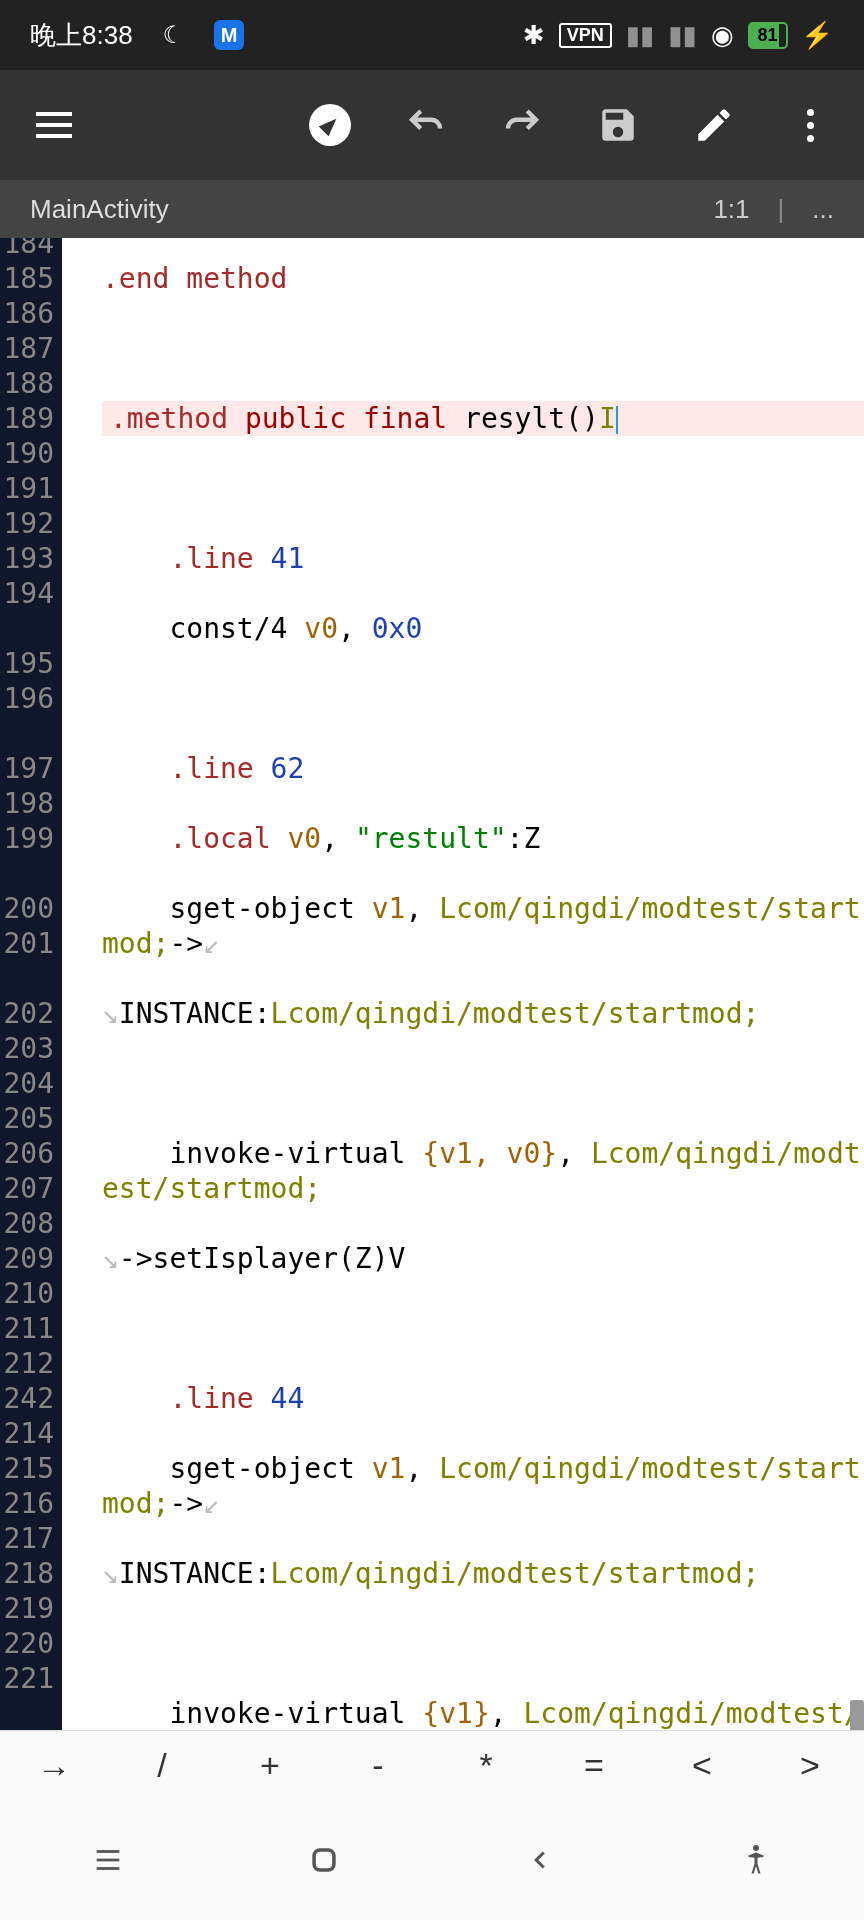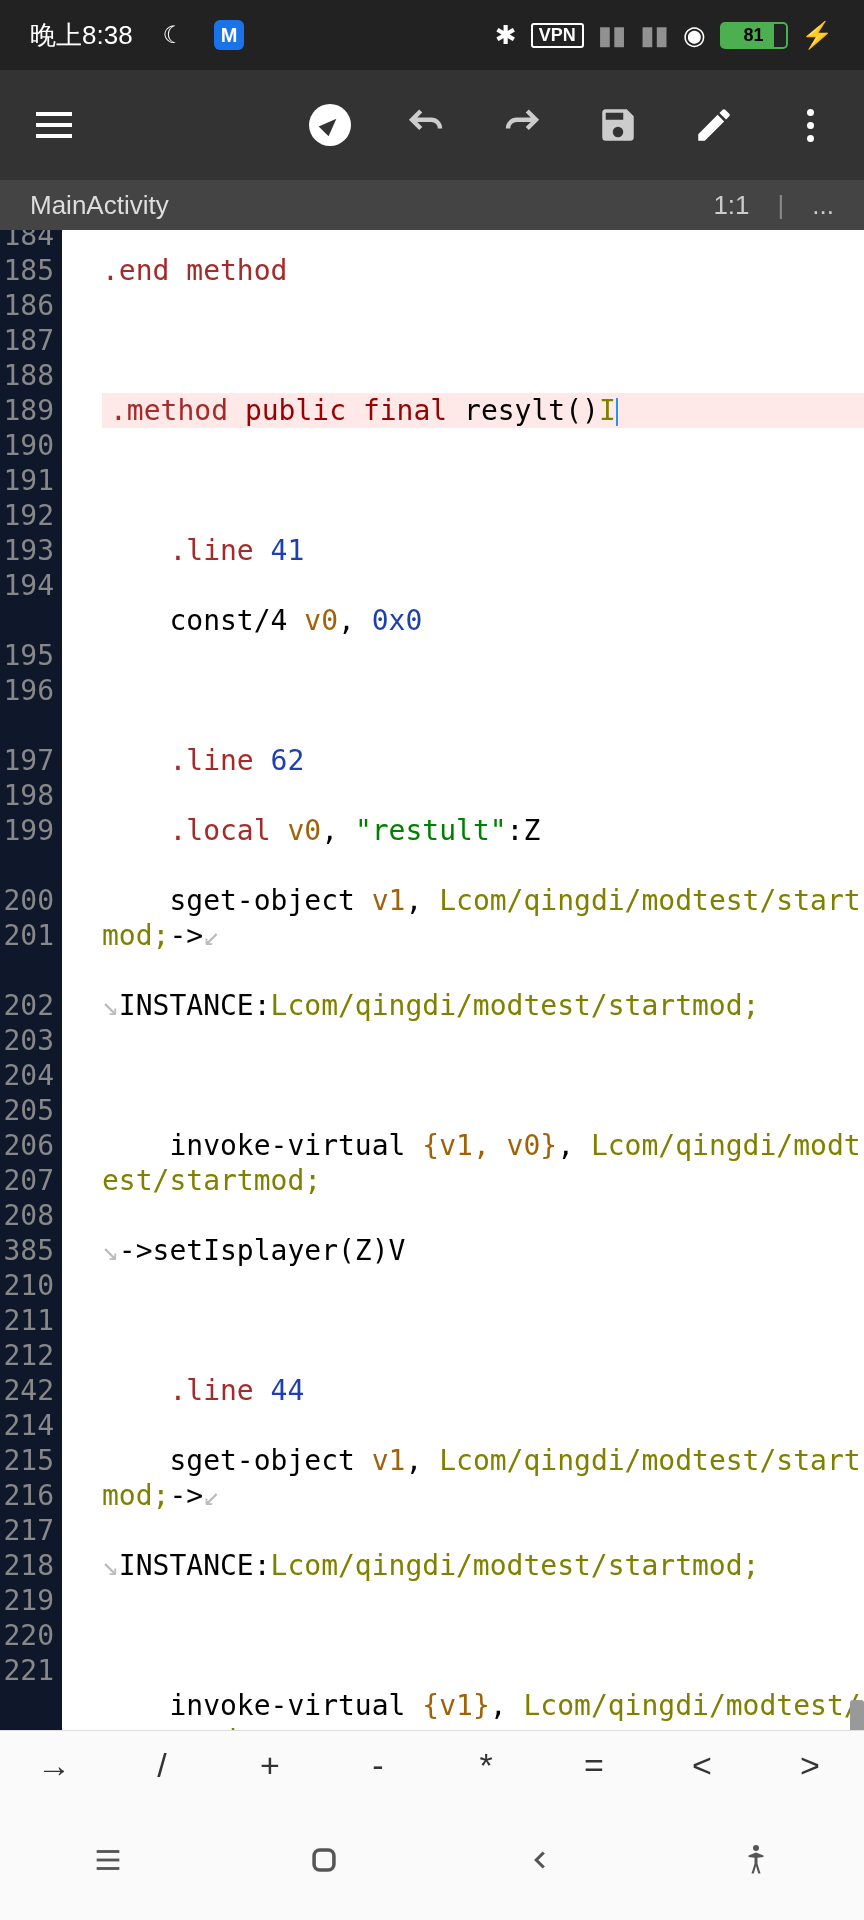--- a/index.html
+++ b/index.html
@@ -27,21 +27,21 @@
 .m-icon {
   width: 30px; height: 30px; background: #1a73e8; border-radius: 6px;
   display: flex; align-items: center; justify-content: center;
   color: #fff; font-weight: bold; font-size: 20px;
 }
 .vpn-box {
   border: 2px solid #fff; padding: 0 6px; font-size: 18px;
   border-radius: 3px; font-weight: bold;
 }
 .battery {
-  border: 2px solid #4caf50; border-radius: 5px; padding: 1px 22px;
+  border: 2px solid #4caf50; border-radius: 5px; padding: 1px 8px;
   font-size: 18px; color: #4caf50; font-weight: bold; position: relative;
   background: linear-gradient(to right, #4caf50 81%, transparent 81%);
 }
 .battery span { position: relative; color: #000; }
 .app-bar {
   height: 110px;
   background: #333;
   display: flex;
   align-items: center;
   padding: 0 30px;
@@ -61,21 +61,21 @@
 }
 .compass-icon::after {
   content: ''; position: absolute; top: 50%; left: 50%;
   transform: translate(-50%, -50%) rotate(45deg);
   width: 0; height: 0;
   border-left: 7px solid transparent;
   border-right: 7px solid transparent;
   border-bottom: 18px solid #333;
 }
 .tab-bar {
-  height: 50px;
+  height: 58px;
   background: #444;
   display: flex;
   align-items: center;
   padding: 0 30px;
   color: #ddd;
   font-size: 26px;
   justify-content: space-between;
 }
 .tab-right { display: flex; align-items: center; gap: 28px; color: #ccc; }
 .editor {
@@ -237,21 +237,21 @@
       <div>200</div>
       <div>201</div>
       <div></div>
       <div>202</div>
       <div>203</div>
       <div>204</div>
       <div>205</div>
       <div>206</div>
       <div>207</div>
       <div>208</div>
-      <div>385</div>
+      <div>209</div>
       <div>210</div>
       <div>211</div>
       <div>212</div>
       <div>242</div>
       <div>214</div>
       <div>215</div>
       <div>216</div>
       <div>217</div>
       <div>218</div>
       <div>219</div>

